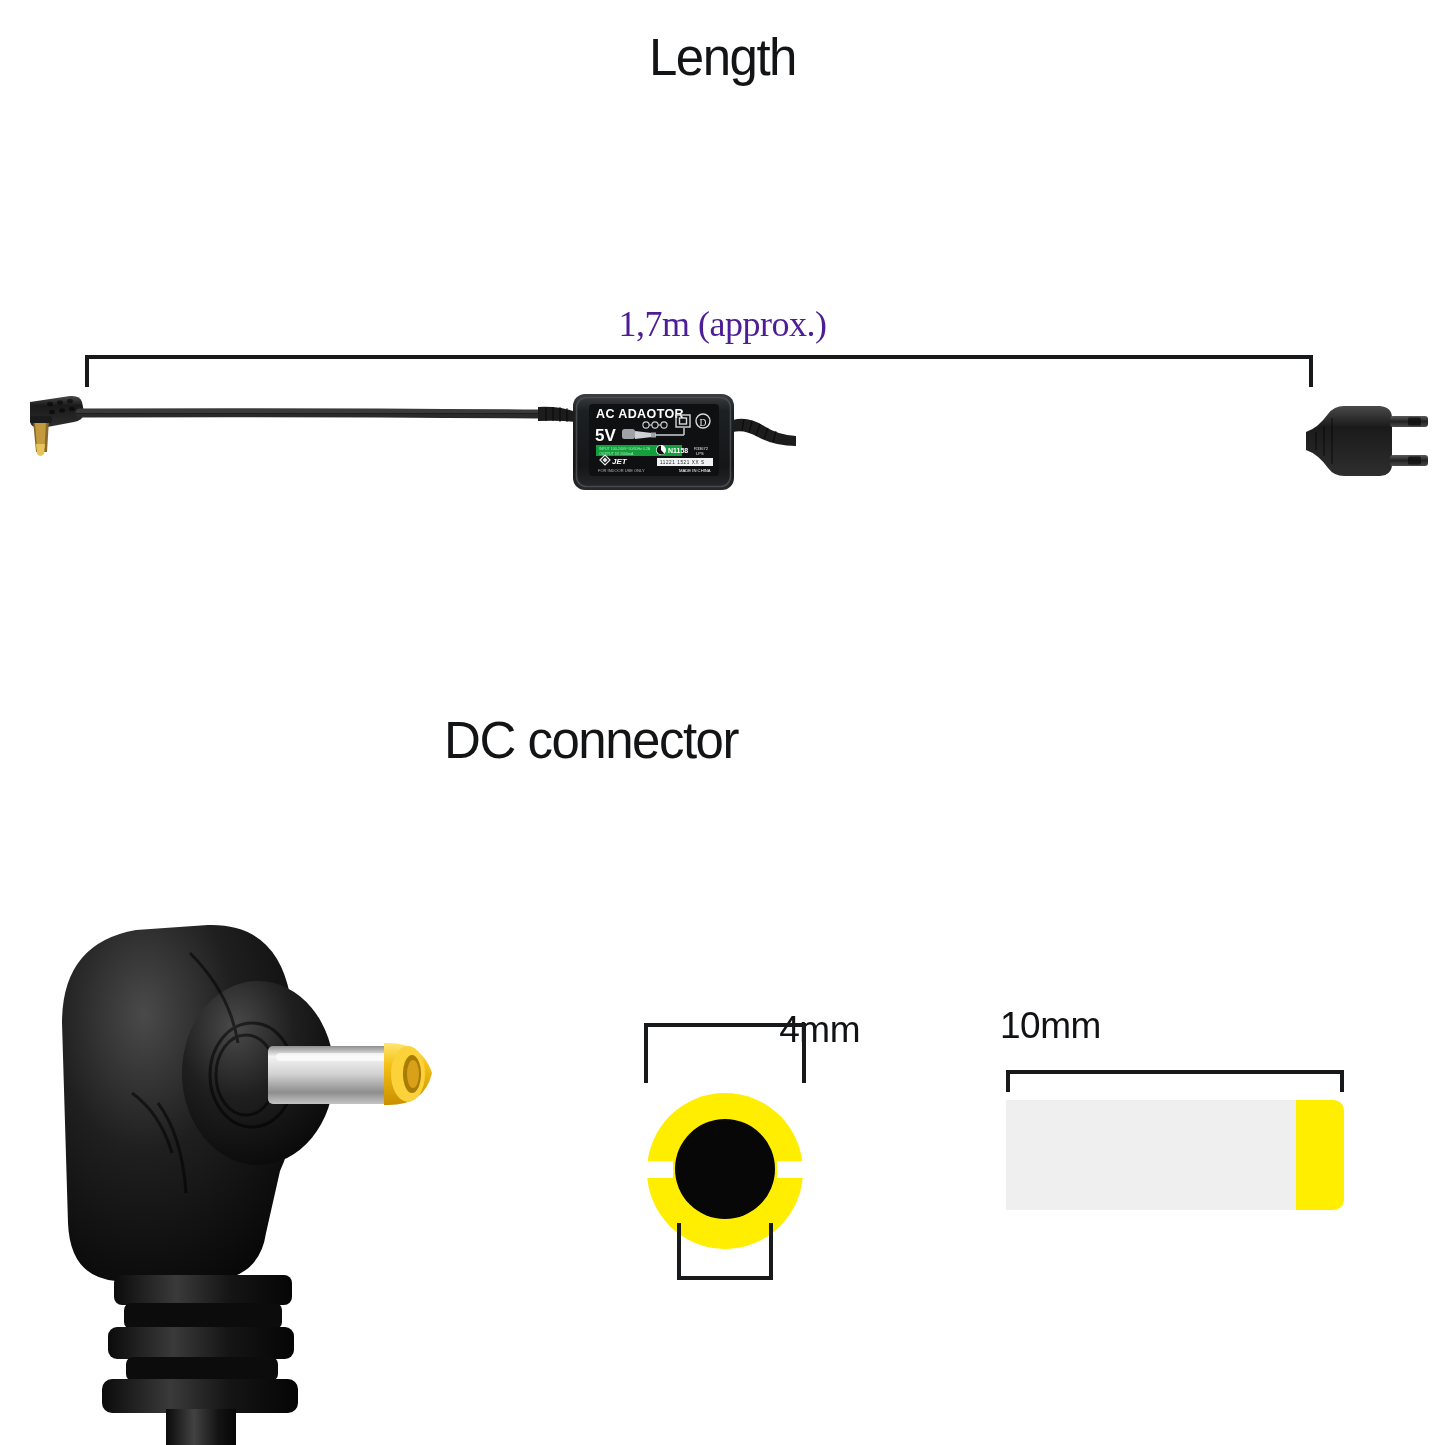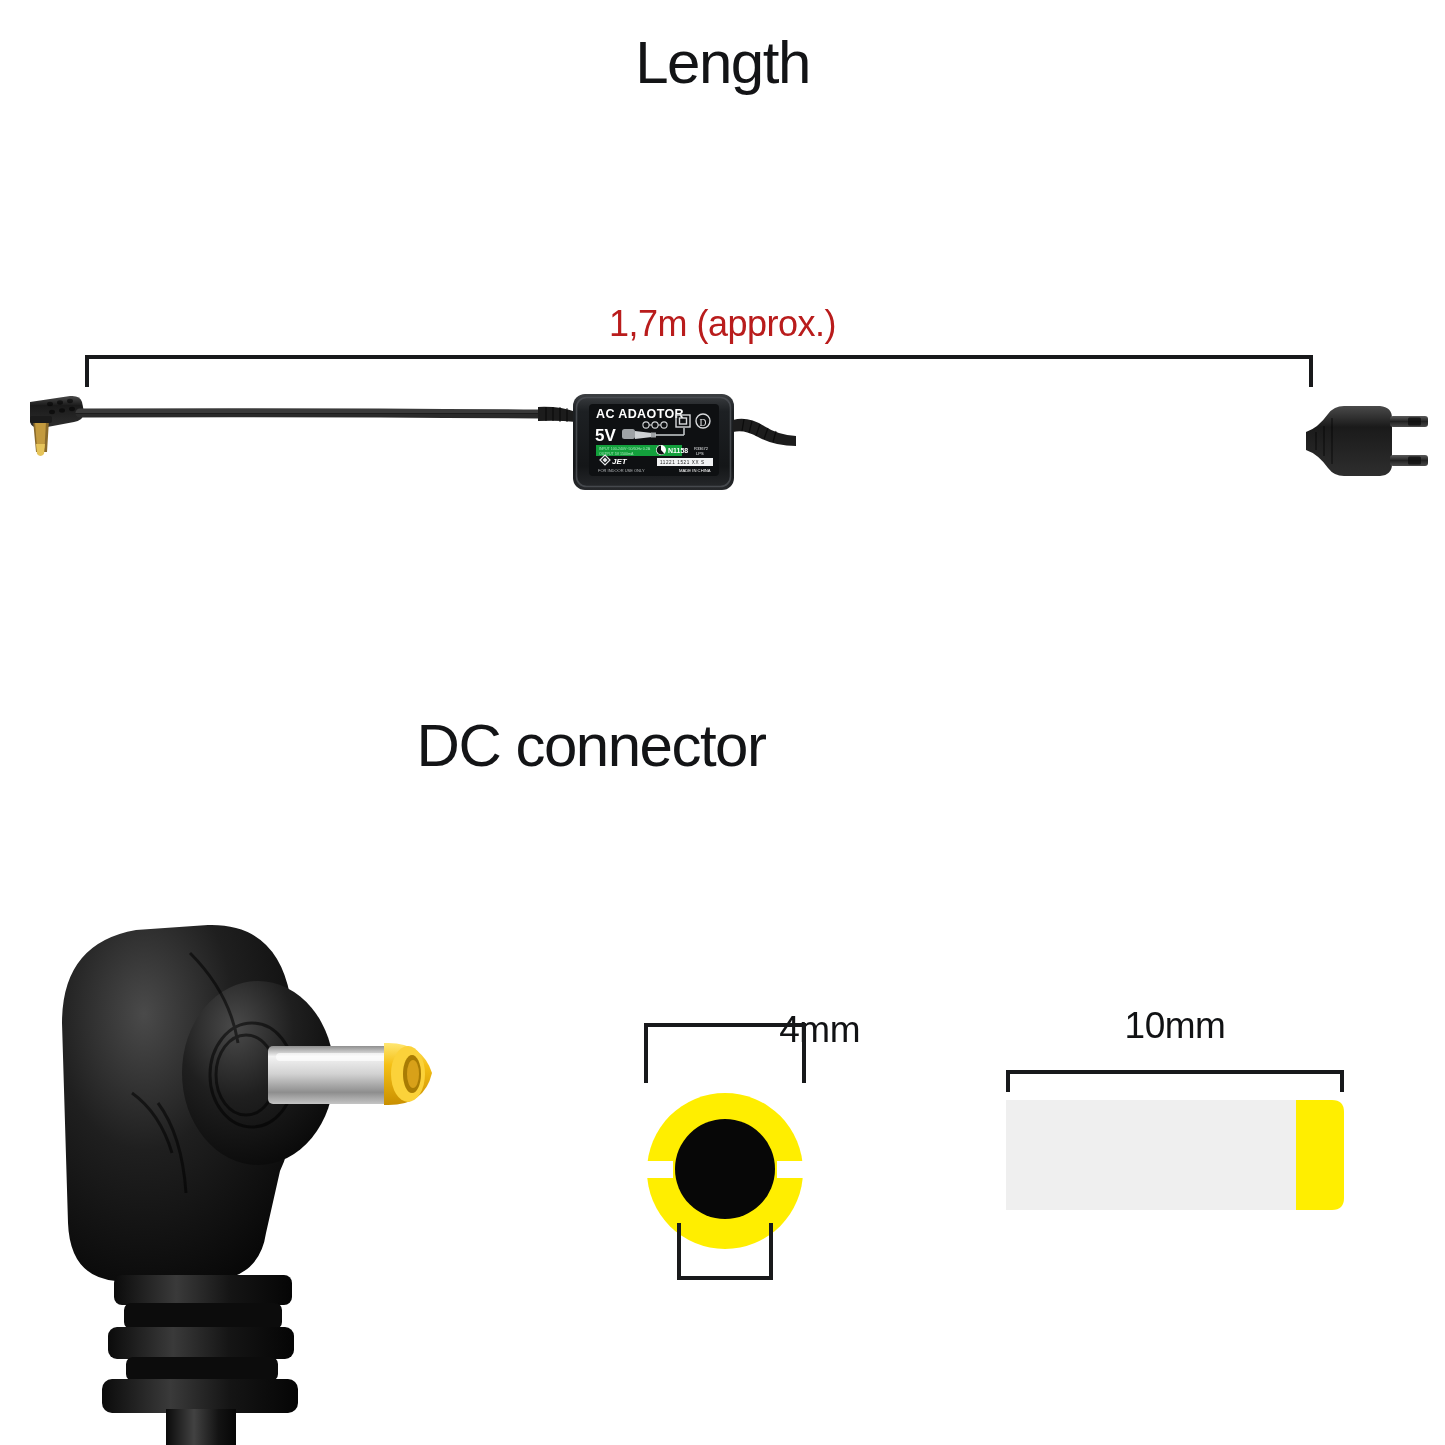--- a/index.html
+++ b/index.html
@@ -9,37 +9,38 @@
     color:#111214;
     position:relative;
     overflow:hidden;
   }
 
   
   .heading {
     position:absolute;
     width:100%;
     text-align:center;
-    font-size:60px;
+    font-size:51px;
     font-weight:400;
     letter-spacing:-1.5px;
     color:#131416;
   }
   #length-heading { top:28px; }
   #dc-heading     { top:708px; }
 
   
   #length-section { position:absolute; left:0; top:0; width:1445px; height:700px; }
 
   .dim-label {
     position:absolute;
     font-size:36px;
     letter-spacing:-0.5px;
-    color:#b91c1c;
+    color:#4c1d95;
     white-space:nowrap;
+    font-family:Liberation Serif, serif;
   }
   #length-value { left:0; top:303px; width:1445px; text-align:center; }
 
   
   .bracket-h { position:absolute; }
   .bracket-h .bar {
     position:absolute; left:0; top:0; height:4px; width:100%;
     background:#18191b;
   }
   .bracket-h .tick {
@@ -67,21 +68,21 @@
   }
   #circle-label-bottom {
     position:absolute; left:600px; top:425px; width:280px;
     text-align:center; font-size:37px; letter-spacing:-0.5px;
   }
 
   
   #rect-diagram { position:absolute; left:1000px; top:235px; width:350px; height:160px; }
   #rect-label {
     position:absolute; left:1000px; top:182px; width:350px;
-    text-align:center; font-size:37px; letter-spacing:-0.5px;
+    font-size:37px; letter-spacing:-0.5px;
   }
 </style>
 </head>
 <body>
 
 <section id="length-section">
 
   <h1 class="heading" id="length-heading">Length</h1>
 
   <div class="dim-label" id="length-value">1,7m (approx.)</div>

